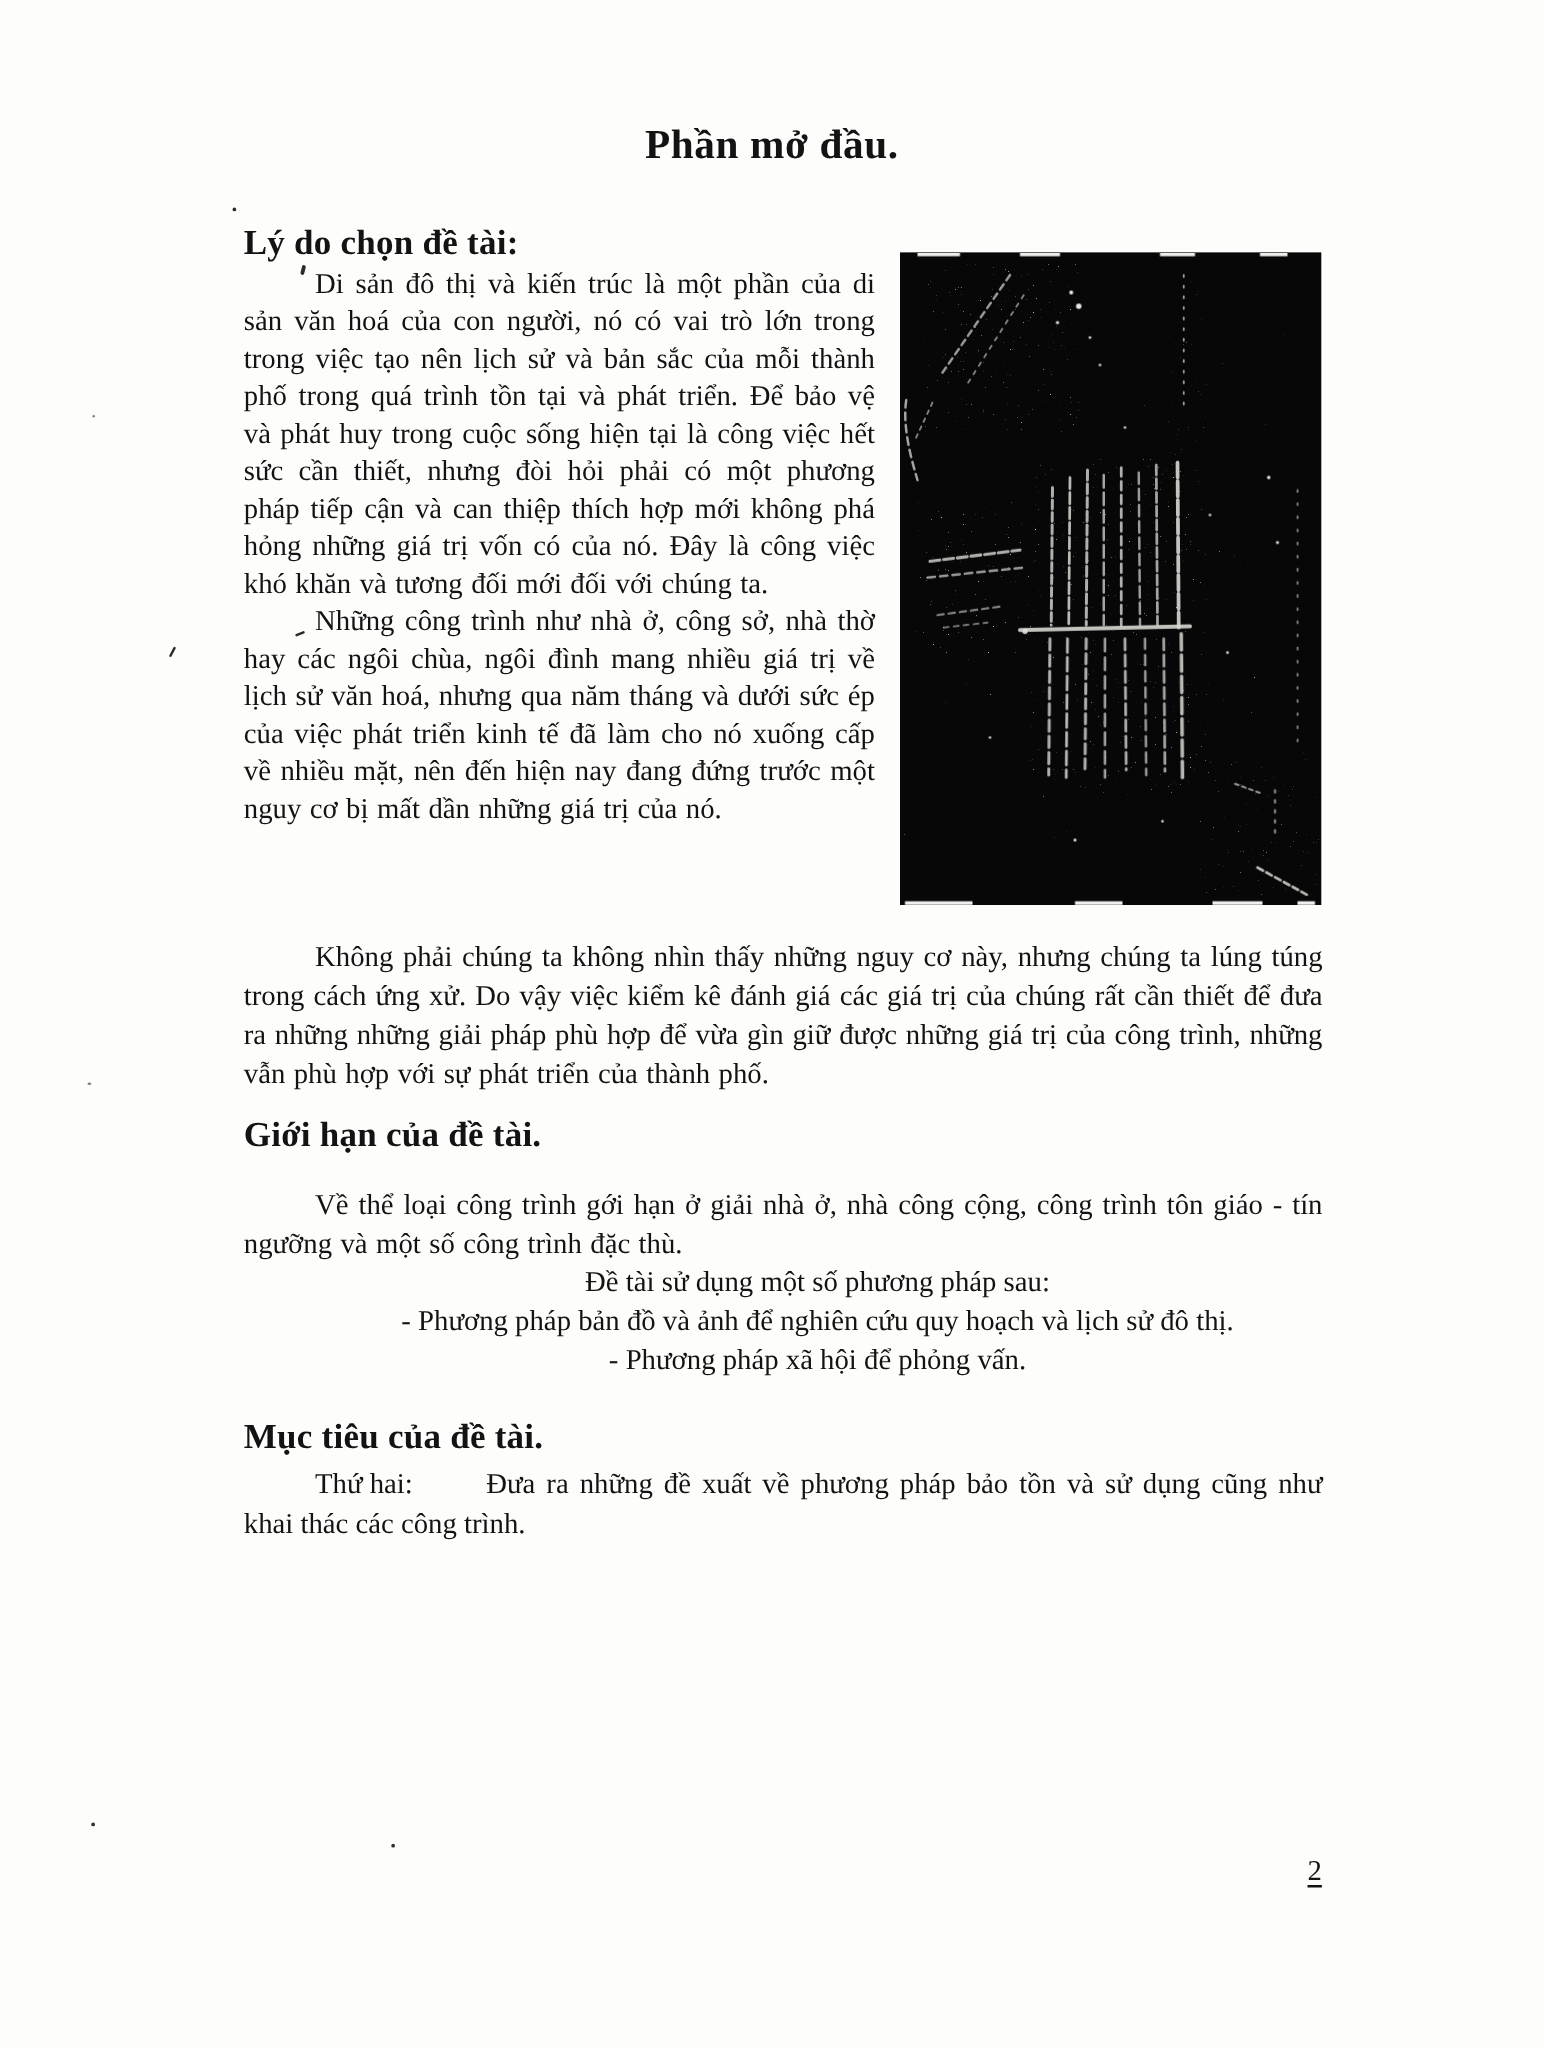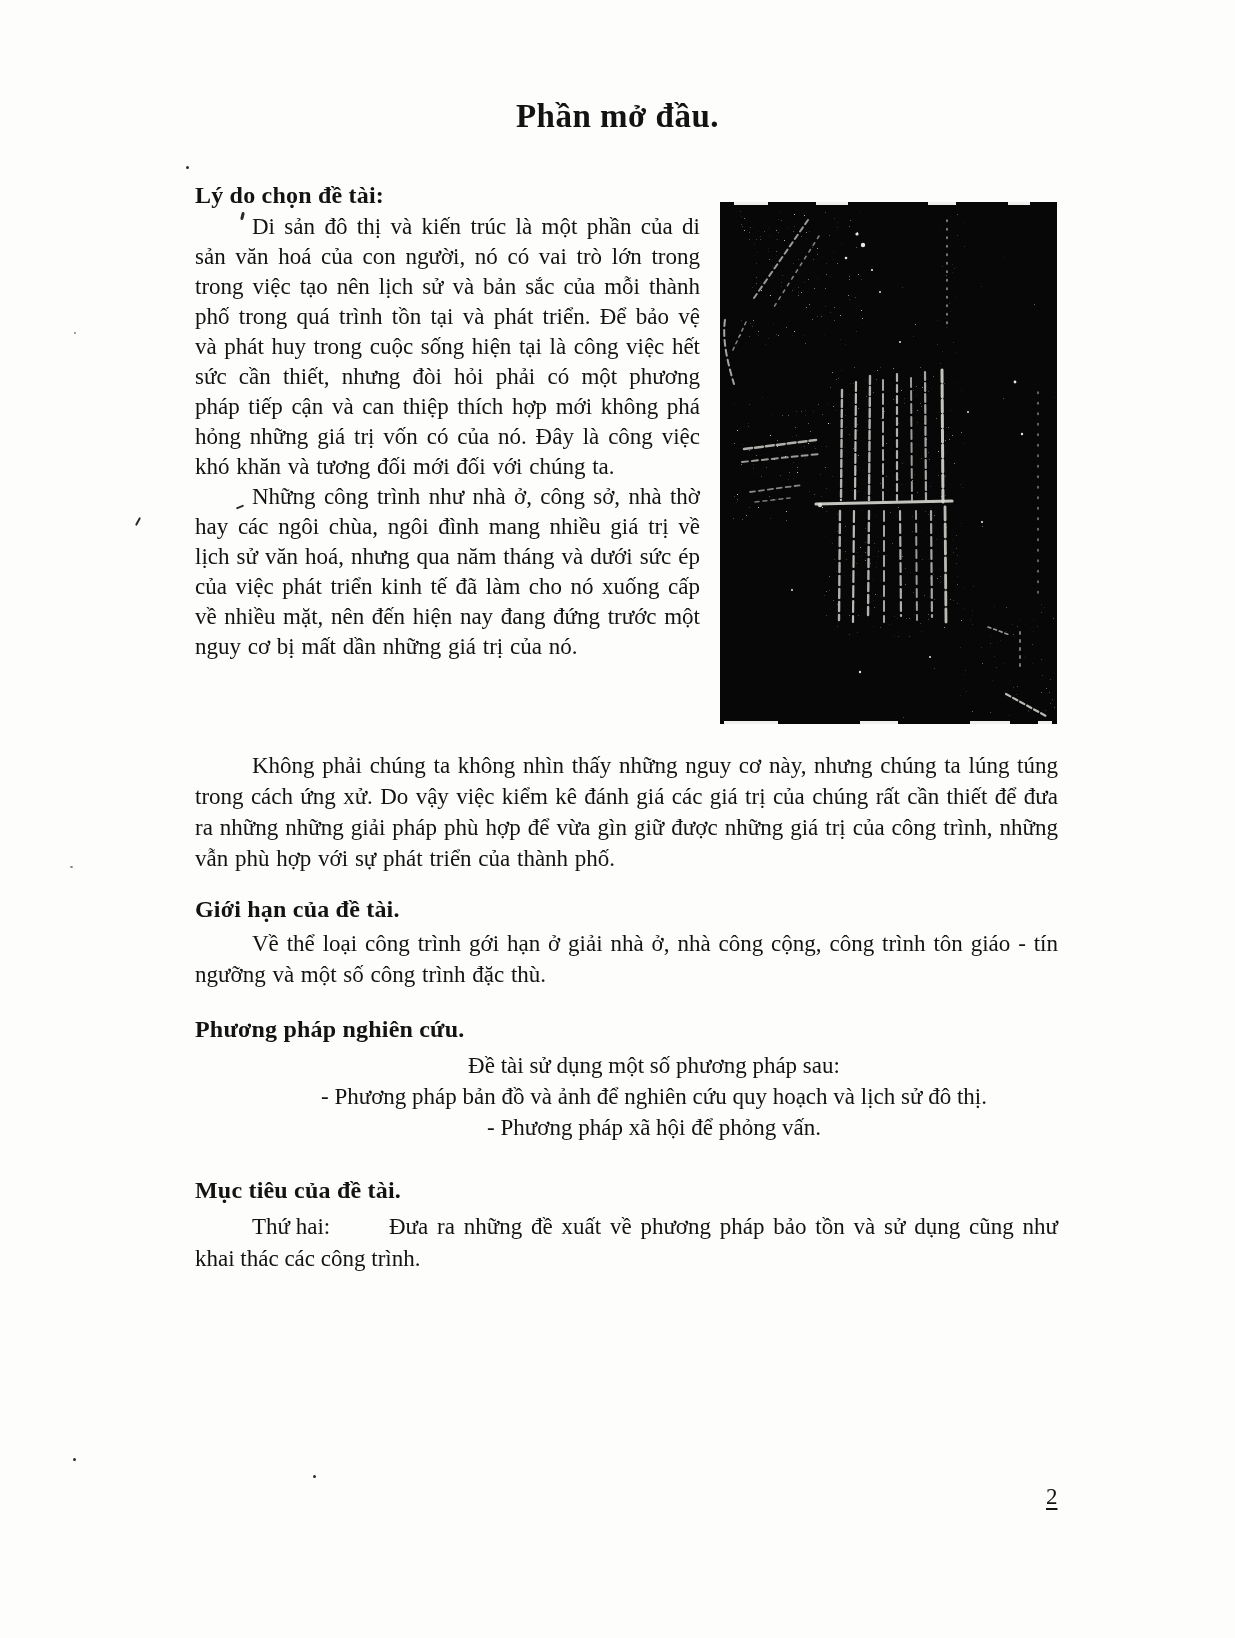--- a/index.html
+++ b/index.html
@@ -6,25 +6,25 @@
   body{width:1235px;height:1638px;position:relative;background:#ffffff}
   .page{
     position:absolute;inset:0;background:#fdfdfc;color:#131313;
     font-family:"Liberation Serif","DejaVu Serif",serif;font-size:23px;overflow:hidden;
   }
   .doc-title{
     position:absolute;top:96px;left:0;width:1235px;margin:0;
     text-align:center;font-size:33px;font-weight:700;line-height:40px;letter-spacing:.5px;
   }
   .content{position:absolute;left:195px;top:180px;width:863px}
-  .h2{font-size:24px;font-weight:700;line-height:30px;margin:0;letter-spacing:.2px}
+  .h2{font-size:28px;font-weight:700;line-height:30px;margin:0;letter-spacing:.2px}
   .h2.gap-a{margin-top:20px}
   .h2.gap-b{margin-top:24px;margin-bottom:6px}
   .h2.gap-c{margin-top:32px;margin-bottom:6px}
-  .h2.after-h{margin-bottom:4px}
+  .h2.after-h{margin-bottom:24px}
   p{margin:0}
   .body{text-align:justify;text-indent:57px;word-spacing:1px}
   .wrapcol{width:505px;min-height:538px;margin-top:2px}
   .col{line-height:30px}
   .full{line-height:31px}
   .listline{line-height:31px;text-align:center;text-indent:0;padding-left:55px}
   .goal{line-height:32px;text-align:justify;text-indent:57px}
   .goal-label{display:inline-block;width:137px;text-indent:0}
   .photo{
     position:absolute;left:720px;top:202px;width:337px;height:522px;margin:0;
@@ -56,21 +56,20 @@
       </div>
       <p class="body full">Không phải chúng ta không nhìn thấy những nguy cơ này, nhưng chúng ta lúng túng trong cách ứng xử. Do vậy việc kiểm kê đánh giá các giá trị của chúng rất cần thiết để đưa ra những những giải pháp phù hợp để vừa gìn giữ được những giá trị của công trình, những vẫn phù hợp với sự phát triển của thành phố.</p>
     </section>
 
     <section>
       <h2 class="h2 gap-a after-h">Giới hạn của đề tài.</h2>
       <p class="body full">Về thể loại công trình gới hạn ở giải nhà ở, nhà công cộng, công trình tôn giáo - tín ngưỡng và một số công trình đặc thù.</p>
     </section>
 
     <section>
-      <h2 class="h2 gap-b">Phương pháp nghiên cứu.</h2>
       <p class="listline">Đề tài sử dụng một số phương pháp sau:</p>
       <p class="listline">- Phương pháp bản đồ và ảnh để nghiên cứu quy hoạch và lịch sử đô thị.</p>
       <p class="listline">- Phương pháp xã hội để phỏng vấn.</p>
     </section>
 
     <section>
       <h2 class="h2 gap-c">Mục tiêu của đề tài.</h2>
       <p class="goal">
         <span class="goal-label">Thứ hai:</span><span>Đưa ra những đề xuất về phương pháp bảo tồn và sử dụng cũng như khai thác các công trình.</span>
       </p>

